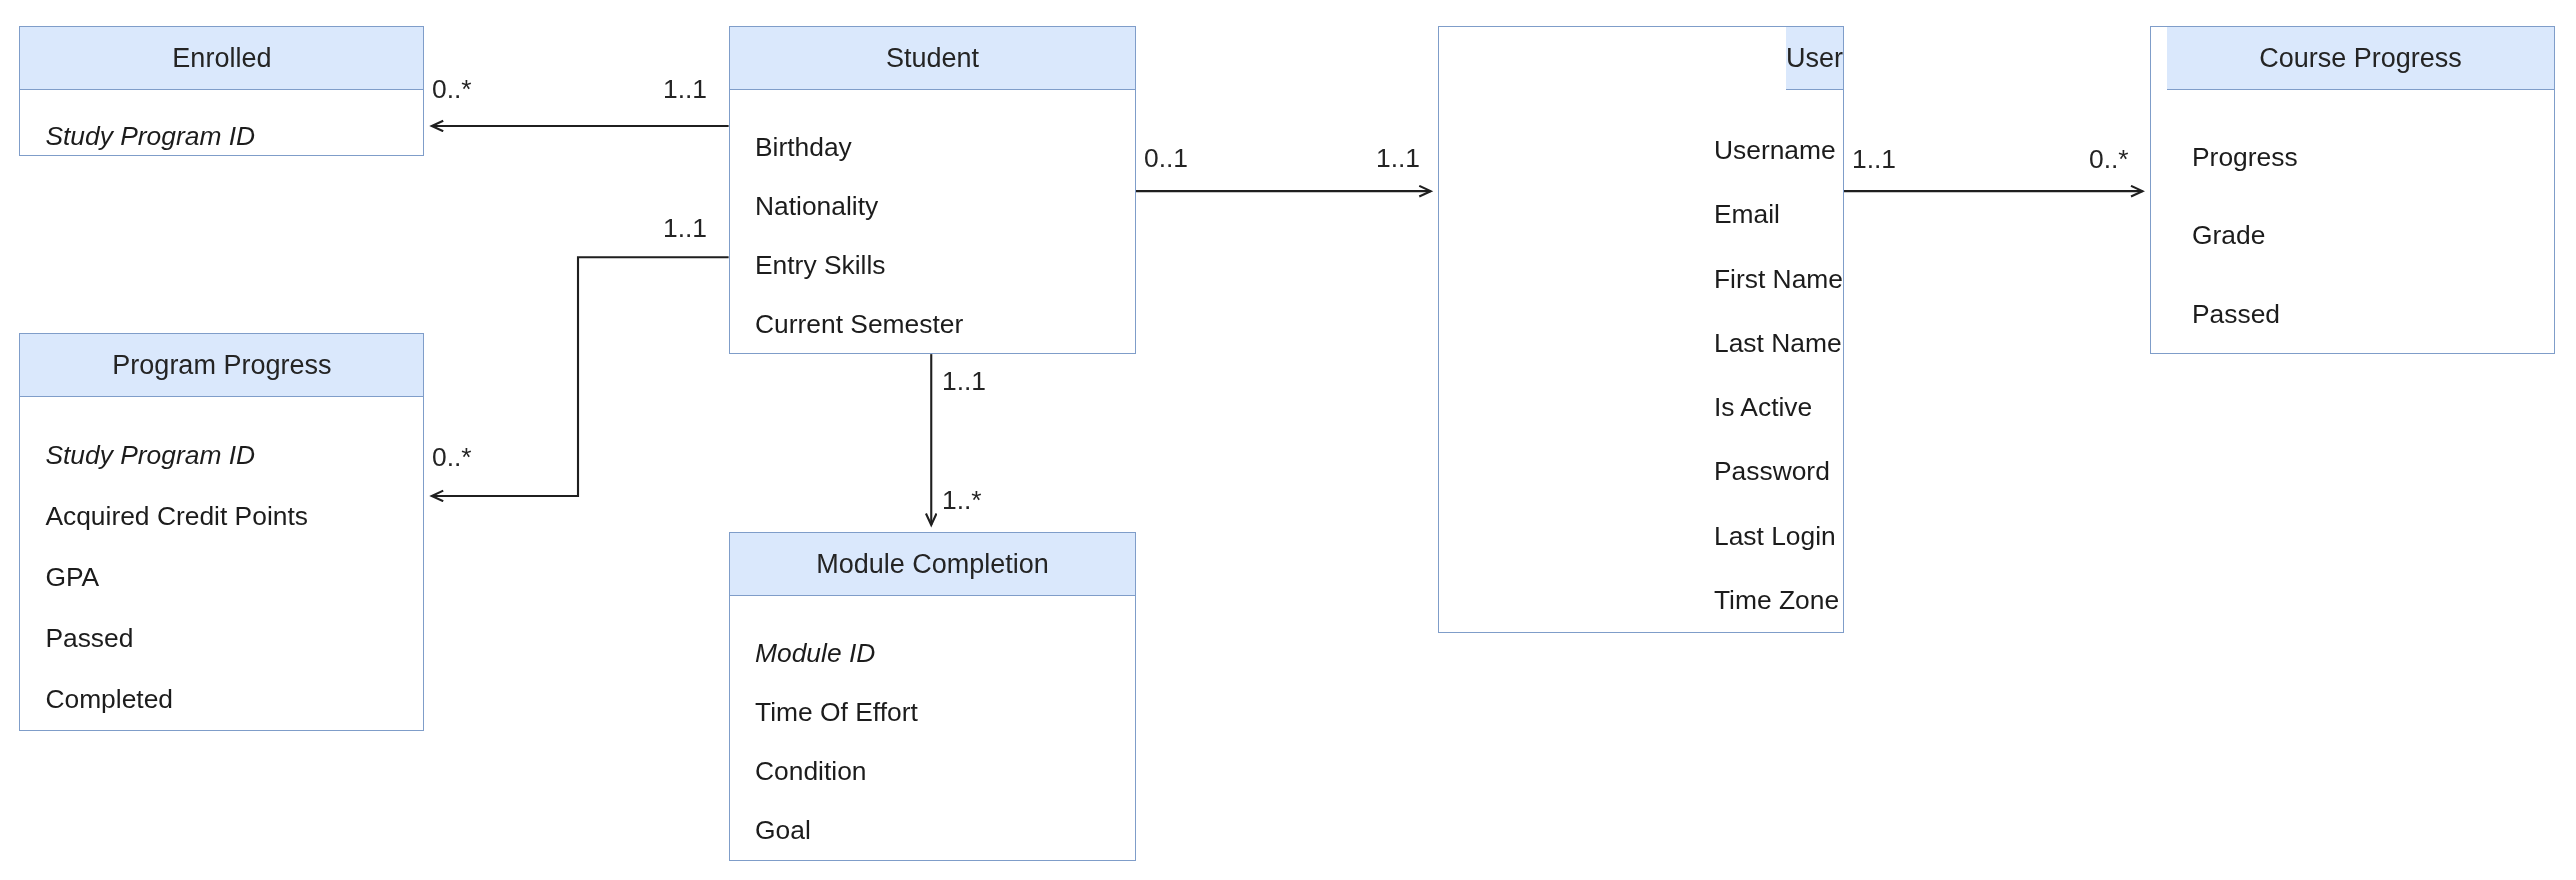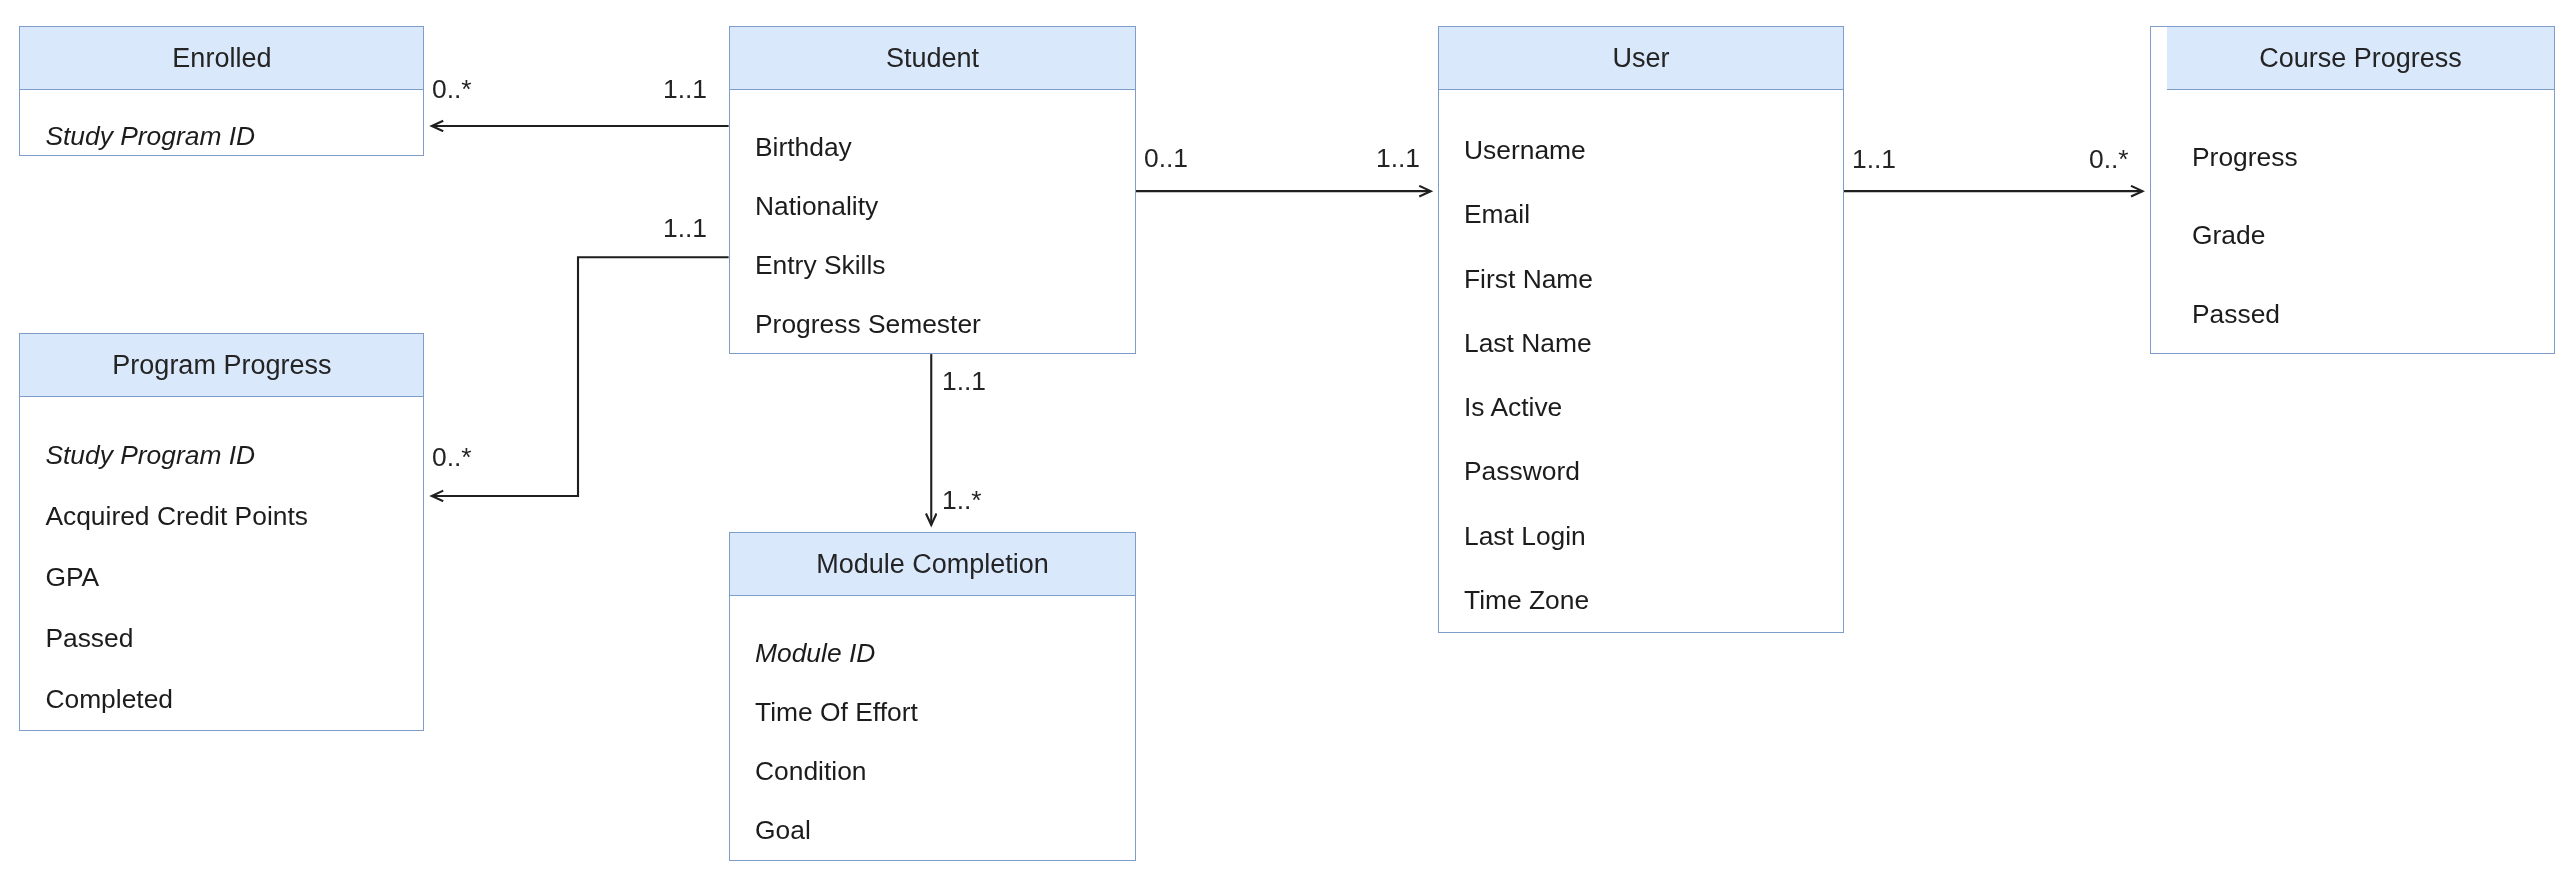--- a/index.html
+++ b/index.html
@@ -41,21 +41,21 @@
     font-size:26.4px;
     white-space:nowrap;
   }
   .attr-row.italic{font-style:italic;}
 
   
   #e-enrolled          {left:19.4px;  top:26.4px;  width:405px; height:130px;}
   #e-program-progress  {left:19.4px;  top:333px; width:405px; height:398px;}
   #e-student           {left:729px; top:26.4px;  width:407px; height:328px;}
   #e-module-completion {left:729px; top:532px; width:407px; height:329px;text-align:right;}
-  #e-user              {left:1438px;top:26.4px;  width:406px; height:607px;}
+  #e-user              {left:1438px;top:26.4px;  width:406px; height:607px;align-items:flex-end;}
   #e-course-progress   {left:2150px;top:26.4px;  width:405px; height:328px;padding-left:16px;}
 
   svg.wires{position:absolute;left:0;top:0;width:2576px;height:880px;pointer-events:none;}
   svg.wires path{stroke:var(--line);stroke-width:2.4;fill:none;}
 
   .card{
     position:absolute;
     font-size:26.4px;
     color:#242424;
     white-space:nowrap;
@@ -107,21 +107,21 @@
       <div class="attr-row">Completed</div>
     </div>
   </div>
 
   <div class="entity" id="e-student">
     <div class="entity-header">Student</div>
     <div class="entity-rows">
       <div class="attr-row">Birthday</div>
       <div class="attr-row">Nationality</div>
       <div class="attr-row">Entry Skills</div>
-      <div class="attr-row">Progress Semester</div>
+      <div class="attr-row">Current Semester</div>
     </div>
   </div>
 
   <div class="entity" id="e-module-completion">
     <div class="entity-header">Module Completion</div>
     <div class="entity-rows">
       <div class="attr-row italic">Module ID</div>
       <div class="attr-row">Time Of Effort</div>
       <div class="attr-row">Condition</div>
       <div class="attr-row">Goal</div>

